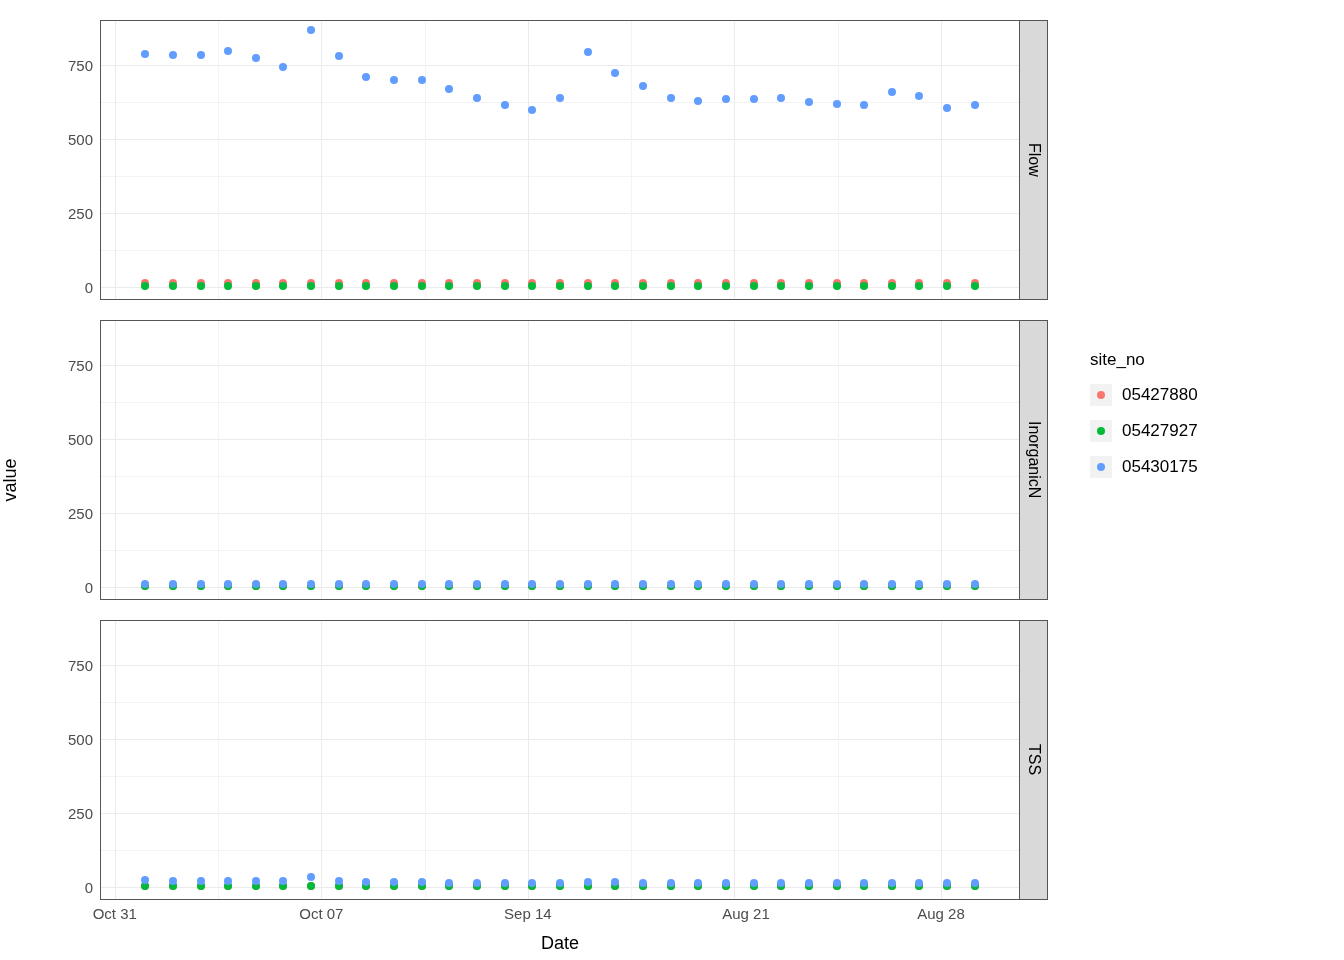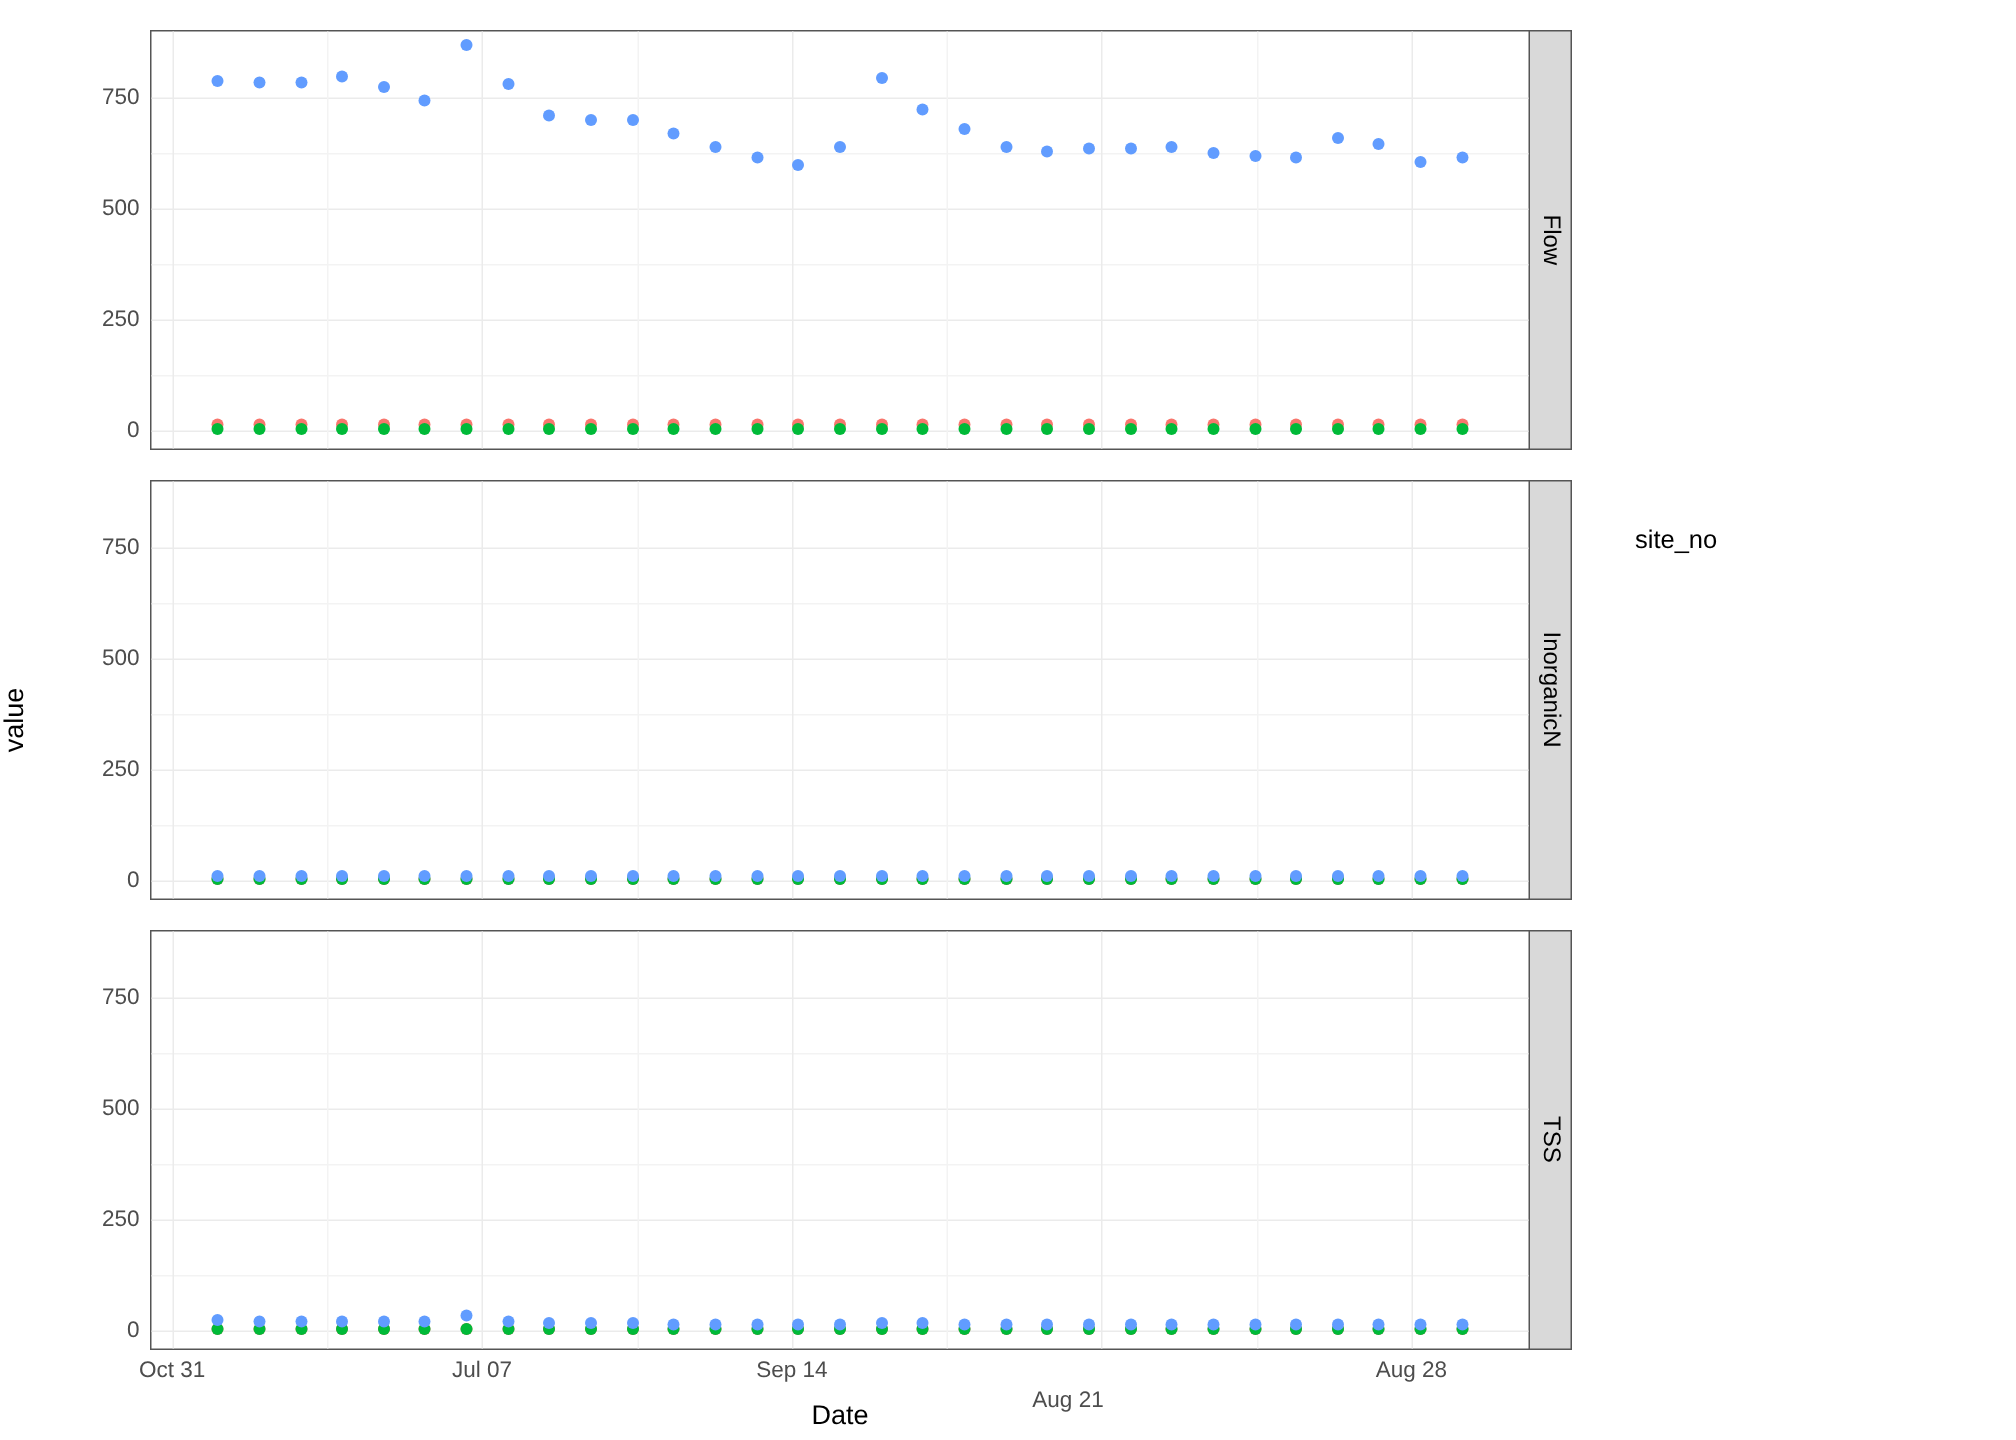--- a/index.html
+++ b/index.html
@@ -398,23 +398,23 @@
           <div class="gridline-v" style="left: 13.77px;"></div>
           <div class="gridline-v" style="left: 220.32px;"></div>
           <div class="gridline-v" style="left: 426.87px;"></div>
           <div class="gridline-v" style="left: 633.42px;"></div>
           <div class="gridline-v" style="left: 839.97px;"></div>
           <div class="gridline-v minor" style="left: 117.045px;"></div>
           <div class="gridline-v minor" style="left: 323.595px;"></div>
           <div class="gridline-v minor" style="left: 530.145px;"></div>
           <div class="gridline-v minor" style="left: 736.695px;"></div>
           <div class="xtick" style="left: 13.77px;">Oct 31</div>
-          <div class="xtick" style="left: 220.32px;">Jul 07</div>
+          <div class="xtick" style="left: 220.32px;">Oct 07</div>
           <div class="xtick" style="left: 426.87px;">Sep 14</div>
-          <div class="xtick" style="left: 611px; margin-top: 20px;">Aug 21</div>
+          <div class="xtick" style="left: 645px;">Aug 21</div>
           <div class="xtick" style="left: 839.97px;">Aug 28</div>
           <div class="pt c0" style="left: 44.241px; top: 264.691px;"></div>
           <div class="pt c0" style="left: 71.8916px; top: 264.691px;"></div>
           <div class="pt c0" style="left: 99.5422px; top: 264.691px;"></div>
           <div class="pt c0" style="left: 127.193px; top: 264.691px;"></div>
           <div class="pt c0" style="left: 154.843px; top: 264.691px;"></div>
           <div class="pt c0" style="left: 182.494px; top: 264.691px;"></div>
           <div class="pt c0" style="left: 210.145px; top: 264.691px;"></div>
           <div class="pt c0" style="left: 237.795px; top: 264.691px;"></div>
           <div class="pt c0" style="left: 265.446px; top: 264.691px;"></div>
@@ -504,15 +504,35 @@
           <div class="pt c2" style="left: 873.759px; top: 262.326px;"></div>
         </div>
         <div class="strip">
           <span>TSS</span>
         </div>
       </div>
     </div>
 
   <div class="legend">
     <div class="legend-title">site_no</div>
+    <div id="legend-items">
+        <div class="legend-item">
+          <div class="legend-swatch">
+            <div class="legend-dot c0"></div>
+          </div>
+          <span>05427880</span>
+        </div>
+        <div class="legend-item">
+          <div class="legend-swatch">
+            <div class="legend-dot c1"></div>
+          </div>
+          <span>05427927</span>
+        </div>
+        <div class="legend-item">
+          <div class="legend-swatch">
+            <div class="legend-dot c2"></div>
+          </div>
+          <span>05430175</span>
+        </div>
+      </div>
   </div>
 
 </div>
 
 </body></html>

